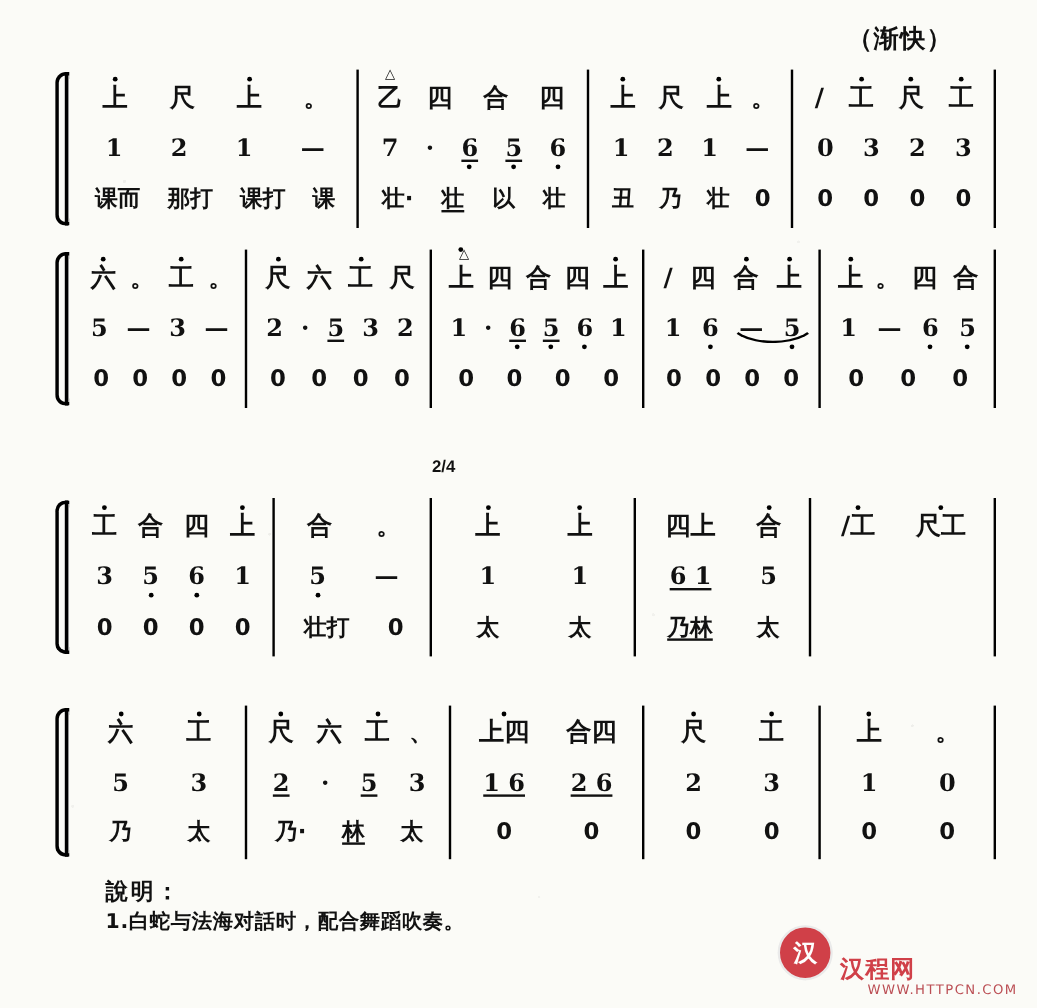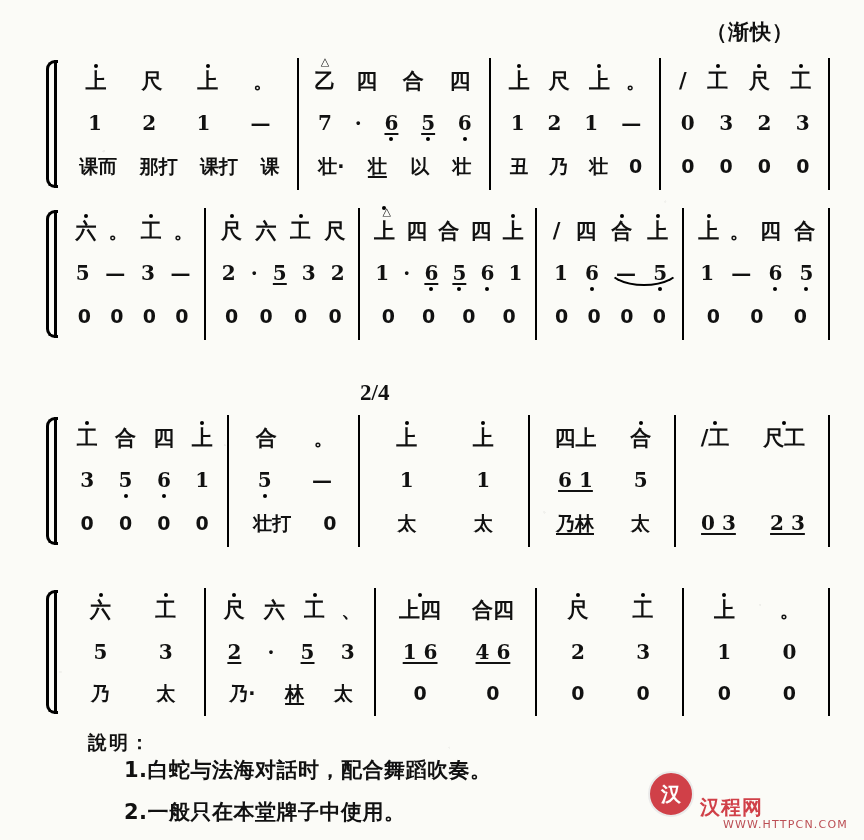--- a/index.html
+++ b/index.html
@@ -148,23 +148,23 @@
 
   .smalldot { font-size: 20px; font-weight: bold; padding: 0 2px; }
 
   .dash { letter-spacing: 0; }
 
   
   .time-sig {
     position: absolute;
     top: 380px;
     left: 360px;
-    font-size: 23px;
+    font-size: 14px;
     font-weight: bold;
-    font-family: Liberation Serif, serif;
+    font-family: Liberation Sans, sans-serif;
   }
 
   
   .slur {
     position: absolute;
     top: 266px;
     left: 606px;
     width: 72px;
     height: 18px;
     border-top: 2.5px solid #000;
@@ -181,25 +181,24 @@
     top: 730px;
     width: 700px;
   }
   .notes-title {
     font-size: 19px;
     font-weight: bold;
     margin-bottom: 0;
     letter-spacing: 2px;
   }
   .note-line {
-    font-size: 21px;
+    font-size: 17px;
     font-weight: bold;
     margin-bottom: 14px;
     letter-spacing: 0.5px;
-    margin-left: 36px;
   }
 
   
   .watermark {
     position: absolute;
     right: 16px;
     bottom: 8px;
     display: flex;
     align-items: center;
     opacity: 0.85;
@@ -520,24 +519,20 @@
           <span class="cell underline1">乃林</span>
           <span class="cell">太</span>
         </div>
       </div>
 
       <div class="measure" style="width:20%">
         <div class="row row-gongche">
           <span class="cell dot-up">/工</span>
           <span class="cell dot-up">尺工</span>
         </div>
-        <div class="row row-number">
-          <span class="cell underline1">0 3</span>
-          <span class="cell underline1">2 3</span>
-        </div>
       </div>
 
     </div>
   </div>
 
   <div class="system sys4">
     <div class="brace"></div>
     <div class="measures">
 
       <div class="measure" style="width:19%">
@@ -575,21 +570,21 @@
         </div>
       </div>
 
       <div class="measure" style="width:21%">
         <div class="row row-gongche">
           <span class="cell wide dot-up">上四</span>
           <span class="cell wide">合四</span>
         </div>
         <div class="row row-number">
           <span class="cell wide underline1">1 6</span>
-          <span class="cell wide underline1">4 6</span>
+          <span class="cell wide underline1">2 6</span>
         </div>
         <div class="row row-lyric">
           <span class="cell wide">0</span>
           <span class="cell wide">0</span>
         </div>
       </div>
 
       <div class="measure" style="width:19%">
         <div class="row row-gongche">
           <span class="cell wide dot-up">尺</span>
@@ -619,21 +614,20 @@
           <span class="cell wide">0</span>
         </div>
       </div>
 
     </div>
   </div>
 
   <div class="notes">
     <div class="notes-title">說明：</div>
     <div class="note-line">1.白蛇与法海对話时，配合舞蹈吹奏。</div>
-    <div class="note-line">2.一般只在本堂牌子中使用。</div>
   </div>
 
   <div class="watermark">
     <div class="wm-logo">汉</div>
     <div class="wm-text">
       <div class="wm-main">汉程网</div>
       <div class="wm-sub">WWW.HTTPCN.COM</div>
     </div>
   </div>
 

